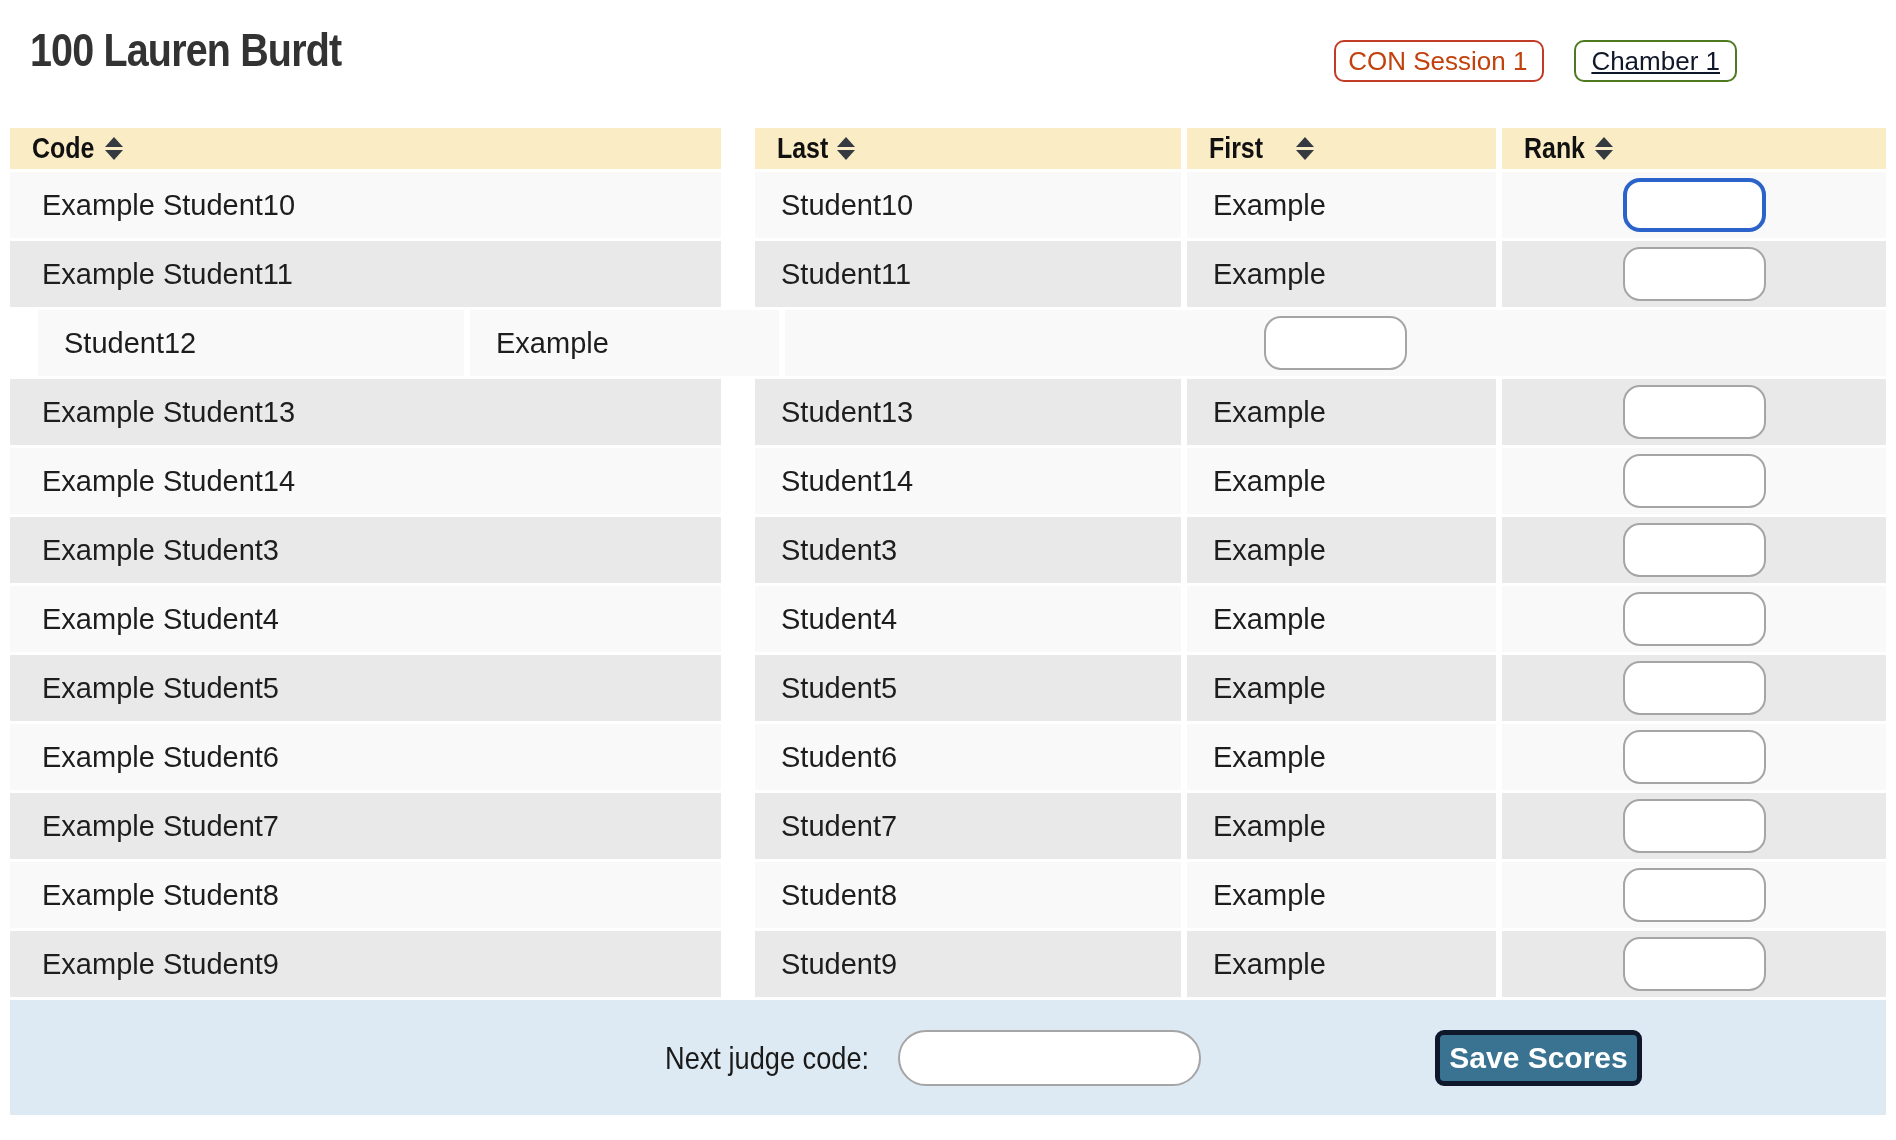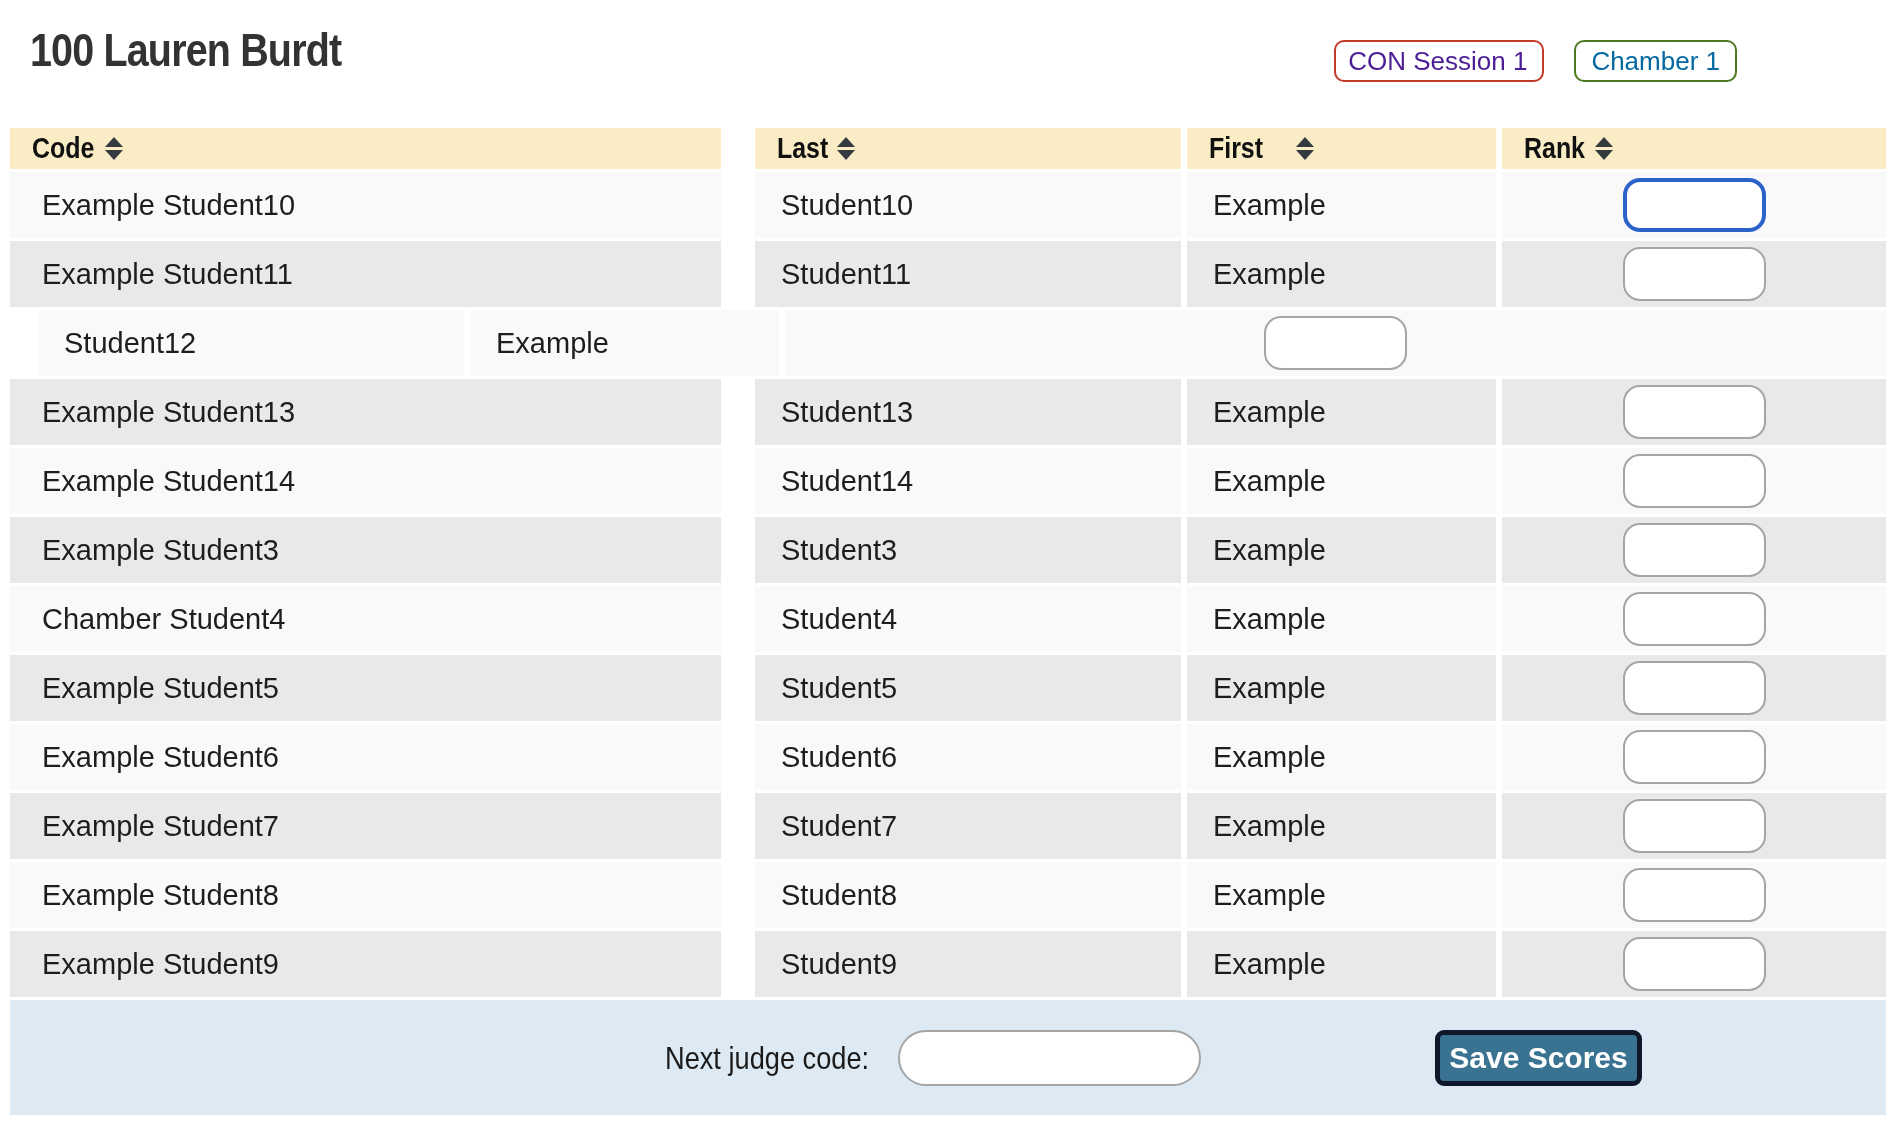--- a/index.html
+++ b/index.html
@@ -16,22 +16,22 @@
     letter-spacing:-1px; white-space:nowrap;
     transform:scaleX(0.84); transform-origin:left top;
   }
   .badges { position:absolute; top:40px; right:159px; display:flex; gap:30px; }
   .badge {
     height:42px; padding:0 15px; box-sizing:border-box;
     display:flex; align-items:center; font-size:26px;
     border:2px solid; border-radius:10px; background:#fff; cursor:pointer;
     white-space:nowrap;
   }
-  .badge-red   { color:#4c1d95; border-color:#c23a28;padding-left:12px; }
-  .badge-green { color:#0369a1; border-color:#4d7a20; }
+  .badge-red   { color:#c2410c; border-color:#c23a28;padding-left:12px; }
+  .badge-green { color:#0f172a; border-color:#4d7a20;text-decoration:underline; }
 
   
   .ballot-table { margin:0 10px; }
   .thead, .trow { display:flex; gap:6px; margin-bottom:3px; }
   .col-1 { width:711px; } .col-2 { width:426px;margin-left:28px; } .col-3 { width:309px;gap:24px; } .col-4 { flex:1; }
 
   .th {
     background:#faecc5; height:41px; box-sizing:border-box;
     display:flex; align-items:center; 
     padding:0 24px 0 22px; cursor:pointer;
@@ -178,21 +178,21 @@
     <div class="trow row-gray">
       <div class="cell col-1">Example Student3</div>
       <div class="cell col-2">Student3</div>
       <div class="cell col-3">Example</div>
       <div class="cell col-4 rank-cell">
         <input class="rank-input" value="" style="">
       </div>
     </div>
 
     <div class="trow row-light">
-      <div class="cell col-1">Chamber Student4</div>
+      <div class="cell col-1">Example Student4</div>
       <div class="cell col-2">Student4</div>
       <div class="cell col-3">Example</div>
       <div class="cell col-4 rank-cell">
         <input class="rank-input" value="" style="">
       </div>
     </div>
 
     <div class="trow row-gray">
       <div class="cell col-1">Example Student5</div>
       <div class="cell col-2">Student5</div>

